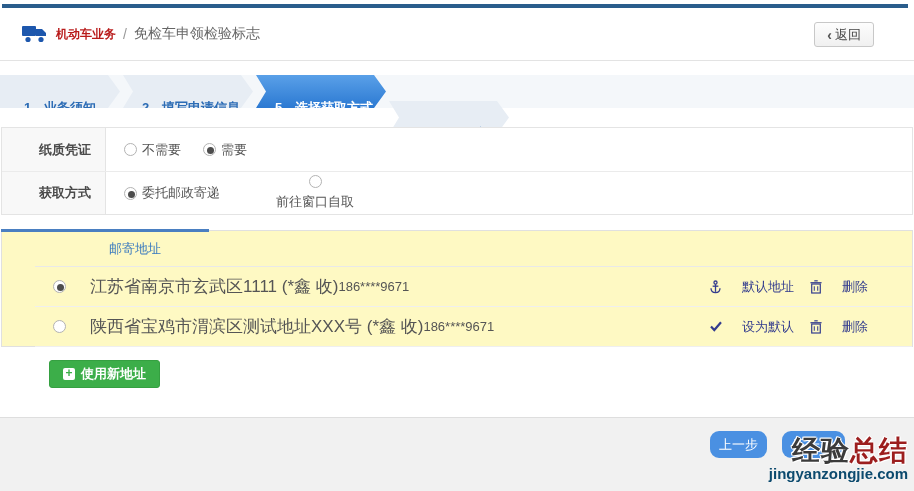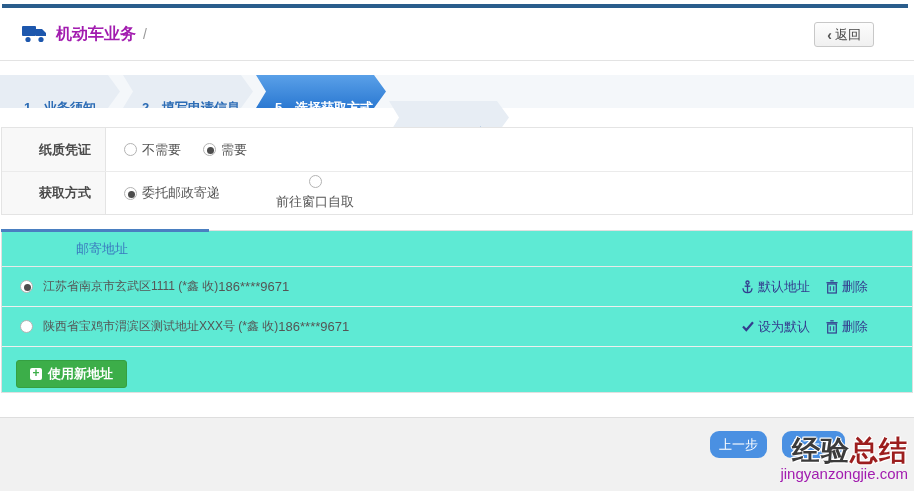--- a/index.html
+++ b/index.html
@@ -7,21 +7,21 @@
   body { font-family:"Liberation Sans","DejaVu Sans",sans-serif; }
   .page { position:relative; width:914px; height:491px; background:#fff; overflow:hidden; }
 
   
   .topline { position:absolute; top:4px; left:2px; right:6px; height:4px; background:#2a5d8c; }
 
   
   .header { position:absolute; top:8px; left:0; right:0; height:53px; background:#fff; border-bottom:1px solid #e3e3e3; }
   .header-inner { display:flex; align-items:center; height:100%; padding-left:22px; }
   .truck { width:26px; height:20px; margin-right:8px; flex:0 0 auto; }
-  .title { font-size:16px; font-weight:bold; color:#a21caf; }
+  .title { font-size:12px; font-weight:bold; color:#b91c1c; }
   .crumb-sep { font-size:14px; color:#999; margin:0 7px; }
   .crumb { font-size:14px; color:#666; }
   .back-btn { position:absolute; right:40px; top:14px; height:25px; padding:0 12px;
     background:linear-gradient(180deg,#fdfdfd,#f0f0f0); border:1px solid #c8c8c8; border-radius:3px;
     font-size:13px; color:#444; display:inline-flex; align-items:center; gap:3px; cursor:pointer;
     font-family:inherit; }
   .back-chev { font-weight:bold; font-size:14px; color:#555; }
 
   
   .steps { position:absolute; top:75px; left:0; right:0; height:33px; background:#f4f7fa; display:flex; }
@@ -41,68 +41,69 @@
     align-items:center; justify-content:flex-end; padding-right:14px; font-size:13px; font-weight:bold; color:#4a4a4a; }
   .form-content { flex:1; display:flex; align-items:center; padding-left:18px; }
   .radio { display:inline-block; width:13px; height:13px; border:1px solid #b3b3b3; border-radius:50%;
     background:#fff; position:relative; flex:0 0 auto; cursor:pointer; }
   .radio.checked::after { content:""; position:absolute; left:3px; top:3px; width:7px; height:7px;
     border-radius:50%; background:#4d4d4d; }
   .opt { display:inline-flex; align-items:center; gap:5px; font-size:13px; color:#555; cursor:pointer;font-family:Liberation Mono, monospace; }
   .gap-sm { margin-left:22px; } .gap-lg { margin-left:56px;flex-direction:column; }
 
   
-  .addr-box { position:absolute; top:230px; left:1px; right:1px; height:163px; background:#5eead4; border:1px solid #e0e0e0; }
+  .addr-box { position:absolute; top:230px; left:1px; right:1px; height:117px; background:#fef9c3; border:1px solid #e0e0e0;padding-left:33px; }
   .addr-topbar { position:absolute; top:-2px; left:-1px; width:208px; height:3px; background:#4a7fc1; }
   .addr-tabrow { height:36px; border-bottom:1px solid #e9e9e9; }
   .addr-tab { display:inline-block; width:200px; text-align:center; line-height:36px; font-size:13px;
     color:#3a7abf; cursor:pointer; }
   .addr-row { display:flex; align-items:center; height:40px; border-bottom:1px solid #efefef; padding-left:18px; }
-  .addr-text { font-size:12px; color:#555; margin-left:10px; }
+  .addr-text { font-size:17px; color:#555; margin-left:24px; }
   .addr-phone { font-size:13px; color:#555; }
   .addr-actions { margin-left:auto; margin-right:44px; display:flex; align-items:center; gap:16px; }
-  .act { display:inline-flex; align-items:center; gap:4px; font-size:13px; color:#333c8e; cursor:pointer; }
+  .act { display:inline-flex; align-items:center; gap:20px; font-size:13px; color:#333c8e; cursor:pointer; }
   .act svg { display:block; }
   .new-addr-btn { display:inline-flex; align-items:center; gap:6px; margin:13px 0 0 14px; height:28px;
     padding:0 13px; background:#3cae49; border:1px solid #35a041; border-radius:3px; color:#fff;
     font-size:13px; font-weight:bold; cursor:pointer; font-family:inherit; }
   .plus-box { width:12px; height:12px; background:#fff; border-radius:2px; color:#3cae49; font-size:12px;
     font-weight:bold; line-height:11px; text-align:center; display:inline-block; }
 
   
   .footer { position:absolute; top:417px; left:0; right:0; bottom:0; background:#f1f1f1; border-top:1px solid #dedede; }
   .footer-btns { display:flex; justify-content:flex-end; gap:15px; padding:13px 69px 0 0; }
   .fbtn { height:27px; border:none; border-radius:9px; background:#4a90e2; color:#fff; font-size:13px;
     cursor:pointer; font-family:inherit; }
   .fbtn.prev { width:57px; } .fbtn.next { width:63px; }
 
   
   .watermark { position:absolute; right:6px; bottom:8px; text-align:right; z-index:5; pointer-events:none; }
   .wm1 { font-size:28px; font-weight:bold; letter-spacing:1px; line-height:1.05;
     text-shadow:1px 0 #fff,-1px 0 #fff,0 1px #fff,0 -1px #fff,1px 1px #fff,-1px -1px #fff; }
   .wm1 .wm-a { color:#3b3b3b; } .wm1 .wm-b { color:#9c1e1e; }
-  .wm2 { font-size:15px; font-weight:normal; color:#a21caf; line-height:1.2; }
+  .wm2 { font-size:15px; font-weight:bold; color:#0c4a6e; line-height:1.2; }
 </style>
 </head>
 <body>
 
 <div class="page">
 
   <div class="topline"></div>
 
   <div class="header">
     <div class="header-inner">
       <svg class="truck" viewBox="0 0 26 20">
         <rect x="0" y="2" width="14" height="10" rx="1" fill="#1d57ad"></rect>
         <path d="M14 5 h6 l4 4 v3 h-10 z" fill="#1d57ad"></path>
         <circle cx="6" cy="15.5" r="2.6" fill="#1d57ad"></circle>
         <circle cx="19" cy="15.5" r="2.6" fill="#1d57ad"></circle>
       </svg>
       <span class="title">机动车业务</span>
       <span class="crumb-sep">/</span>
+      <span class="crumb">免检车申领检验标志</span>
     </div>
     <button class="back-btn">
       <span class="back-chev">‹</span>
       <span>返回</span>
     </button>
   </div>
 
   <div class="steps">
     <div class="step first s1">1、业务须知</div>
     <div class="step s2">2、填写申请信息</div>

